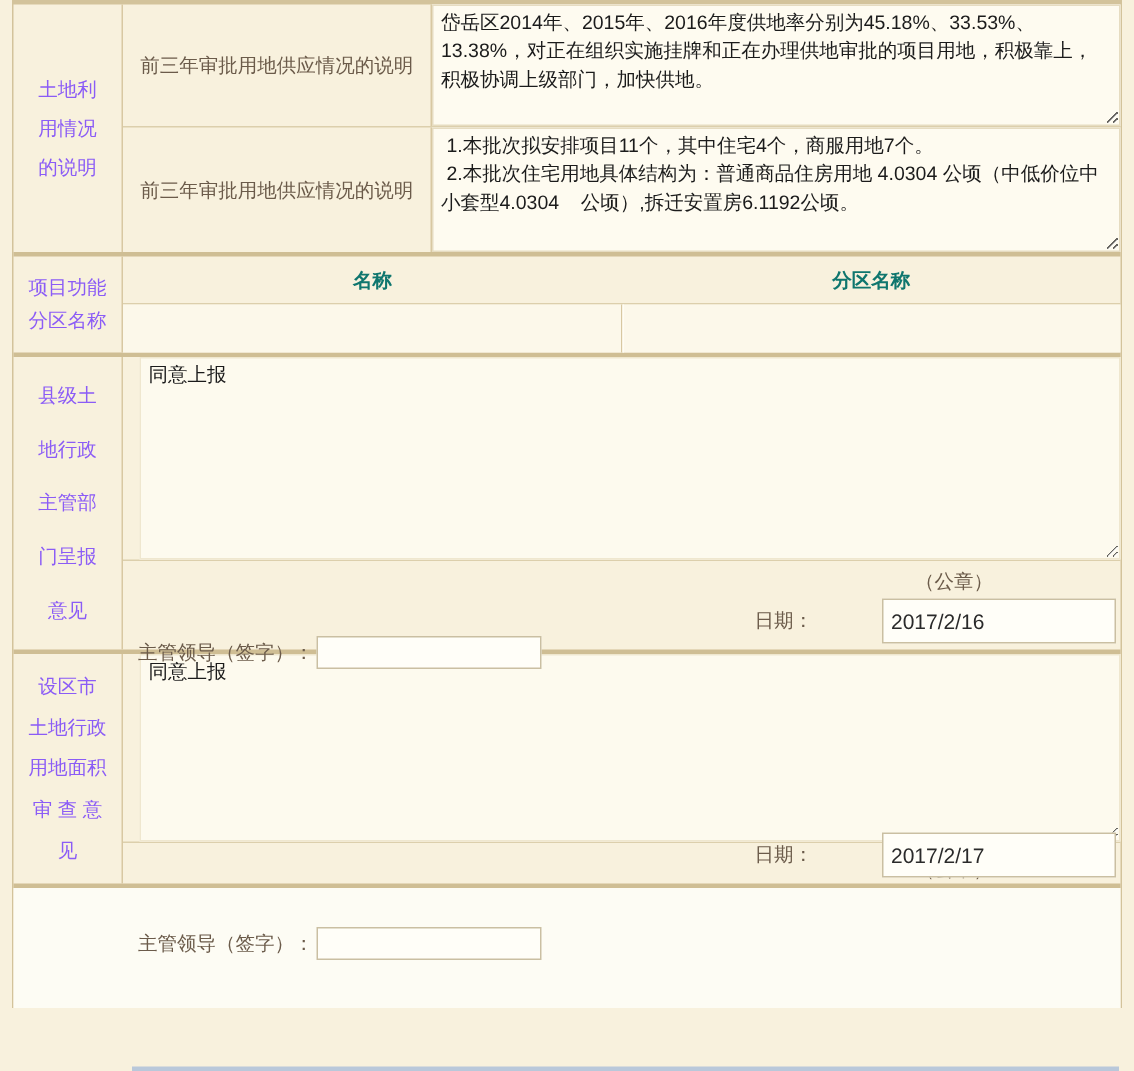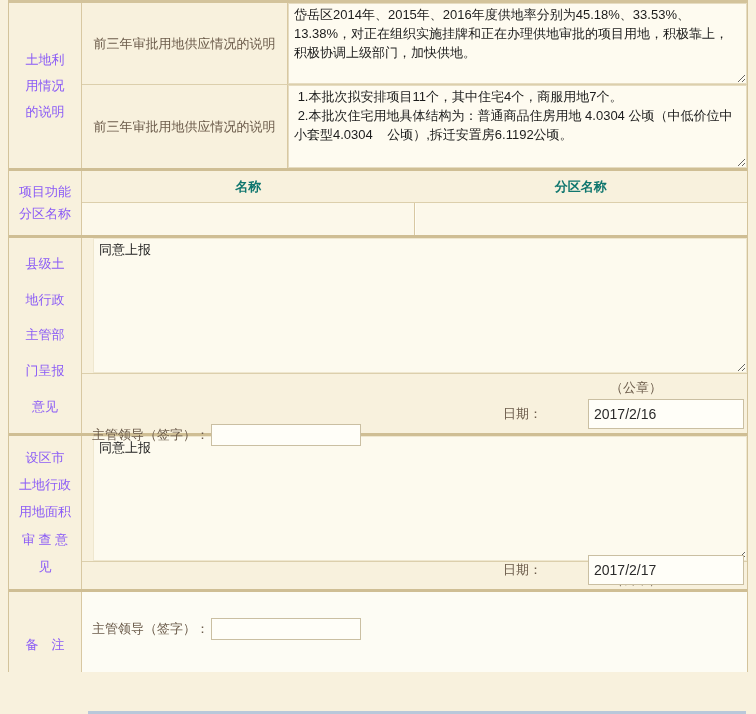--- a/index.html
+++ b/index.html
@@ -192,23 +192,20 @@
           </span>
           <span class="date">
             <span>日期：</span>
             <input value="2017/2/17" style="">
           </span>
         </div>
       </div>
     </div>
 
     <div class="sect s5">
-      <div class="rowlabel">
-        <span>备　注</span>
-      </div>
       <div class="content">
         <textarea style=""></textarea>
       </div>
     </div>
 
   </div>
   <div class="bottom-edge"></div>
 </div>
 
 </body></html>

